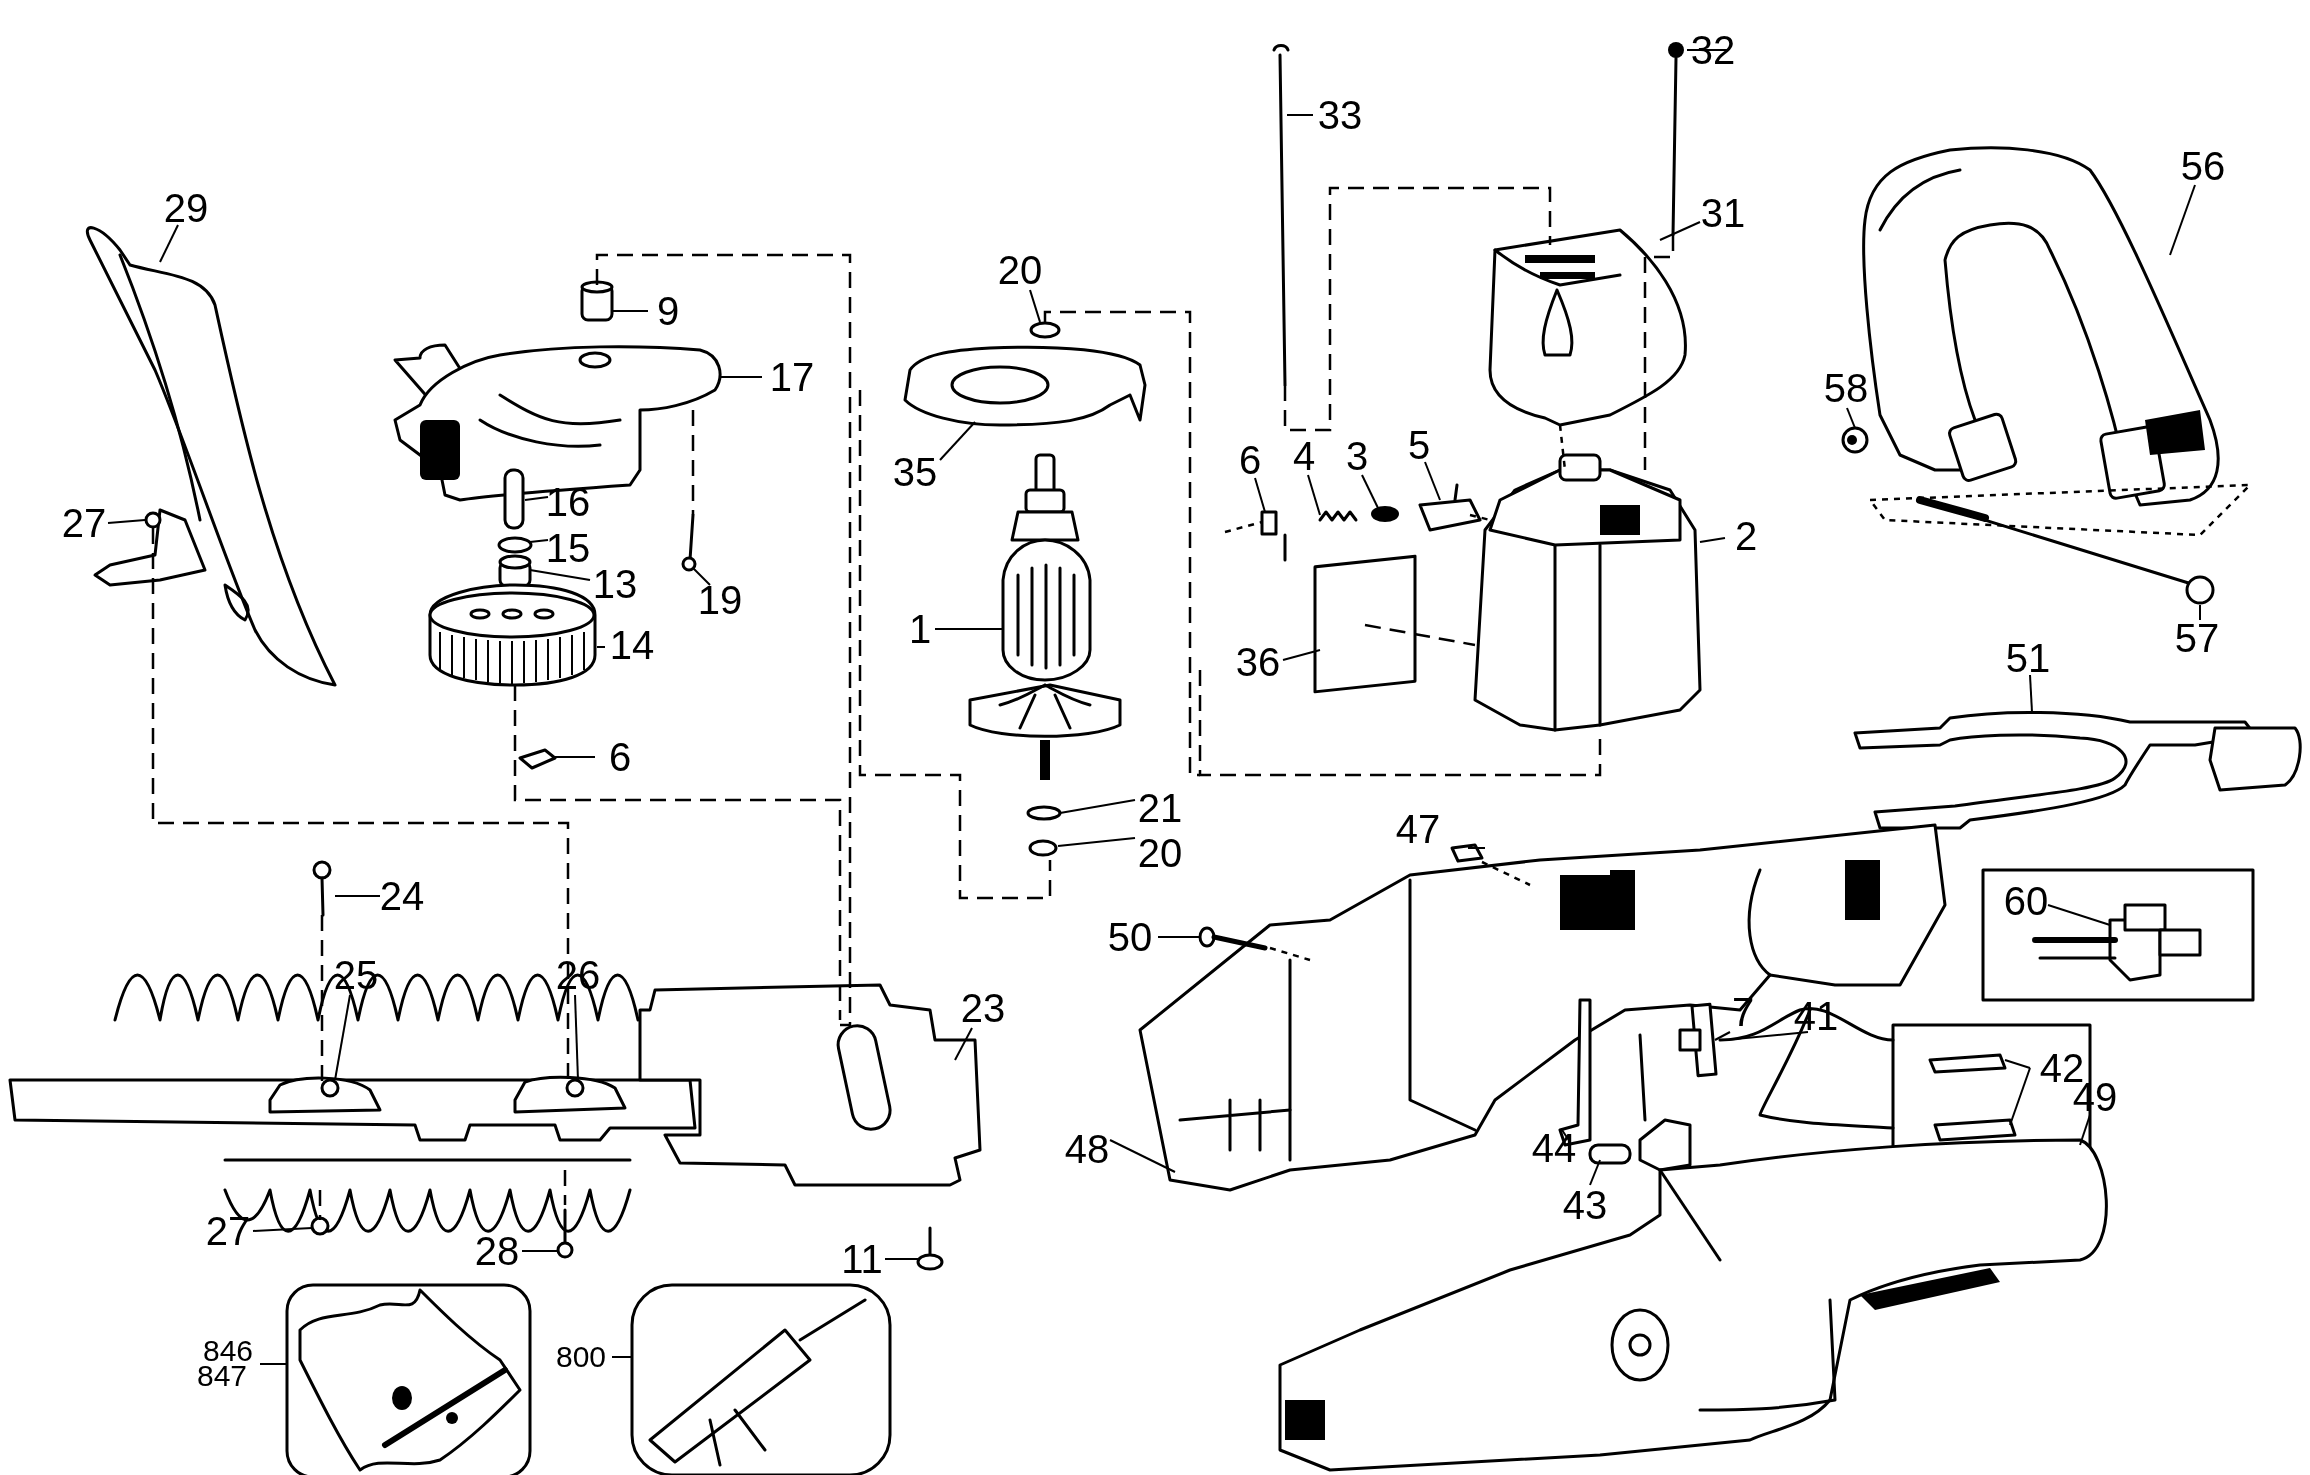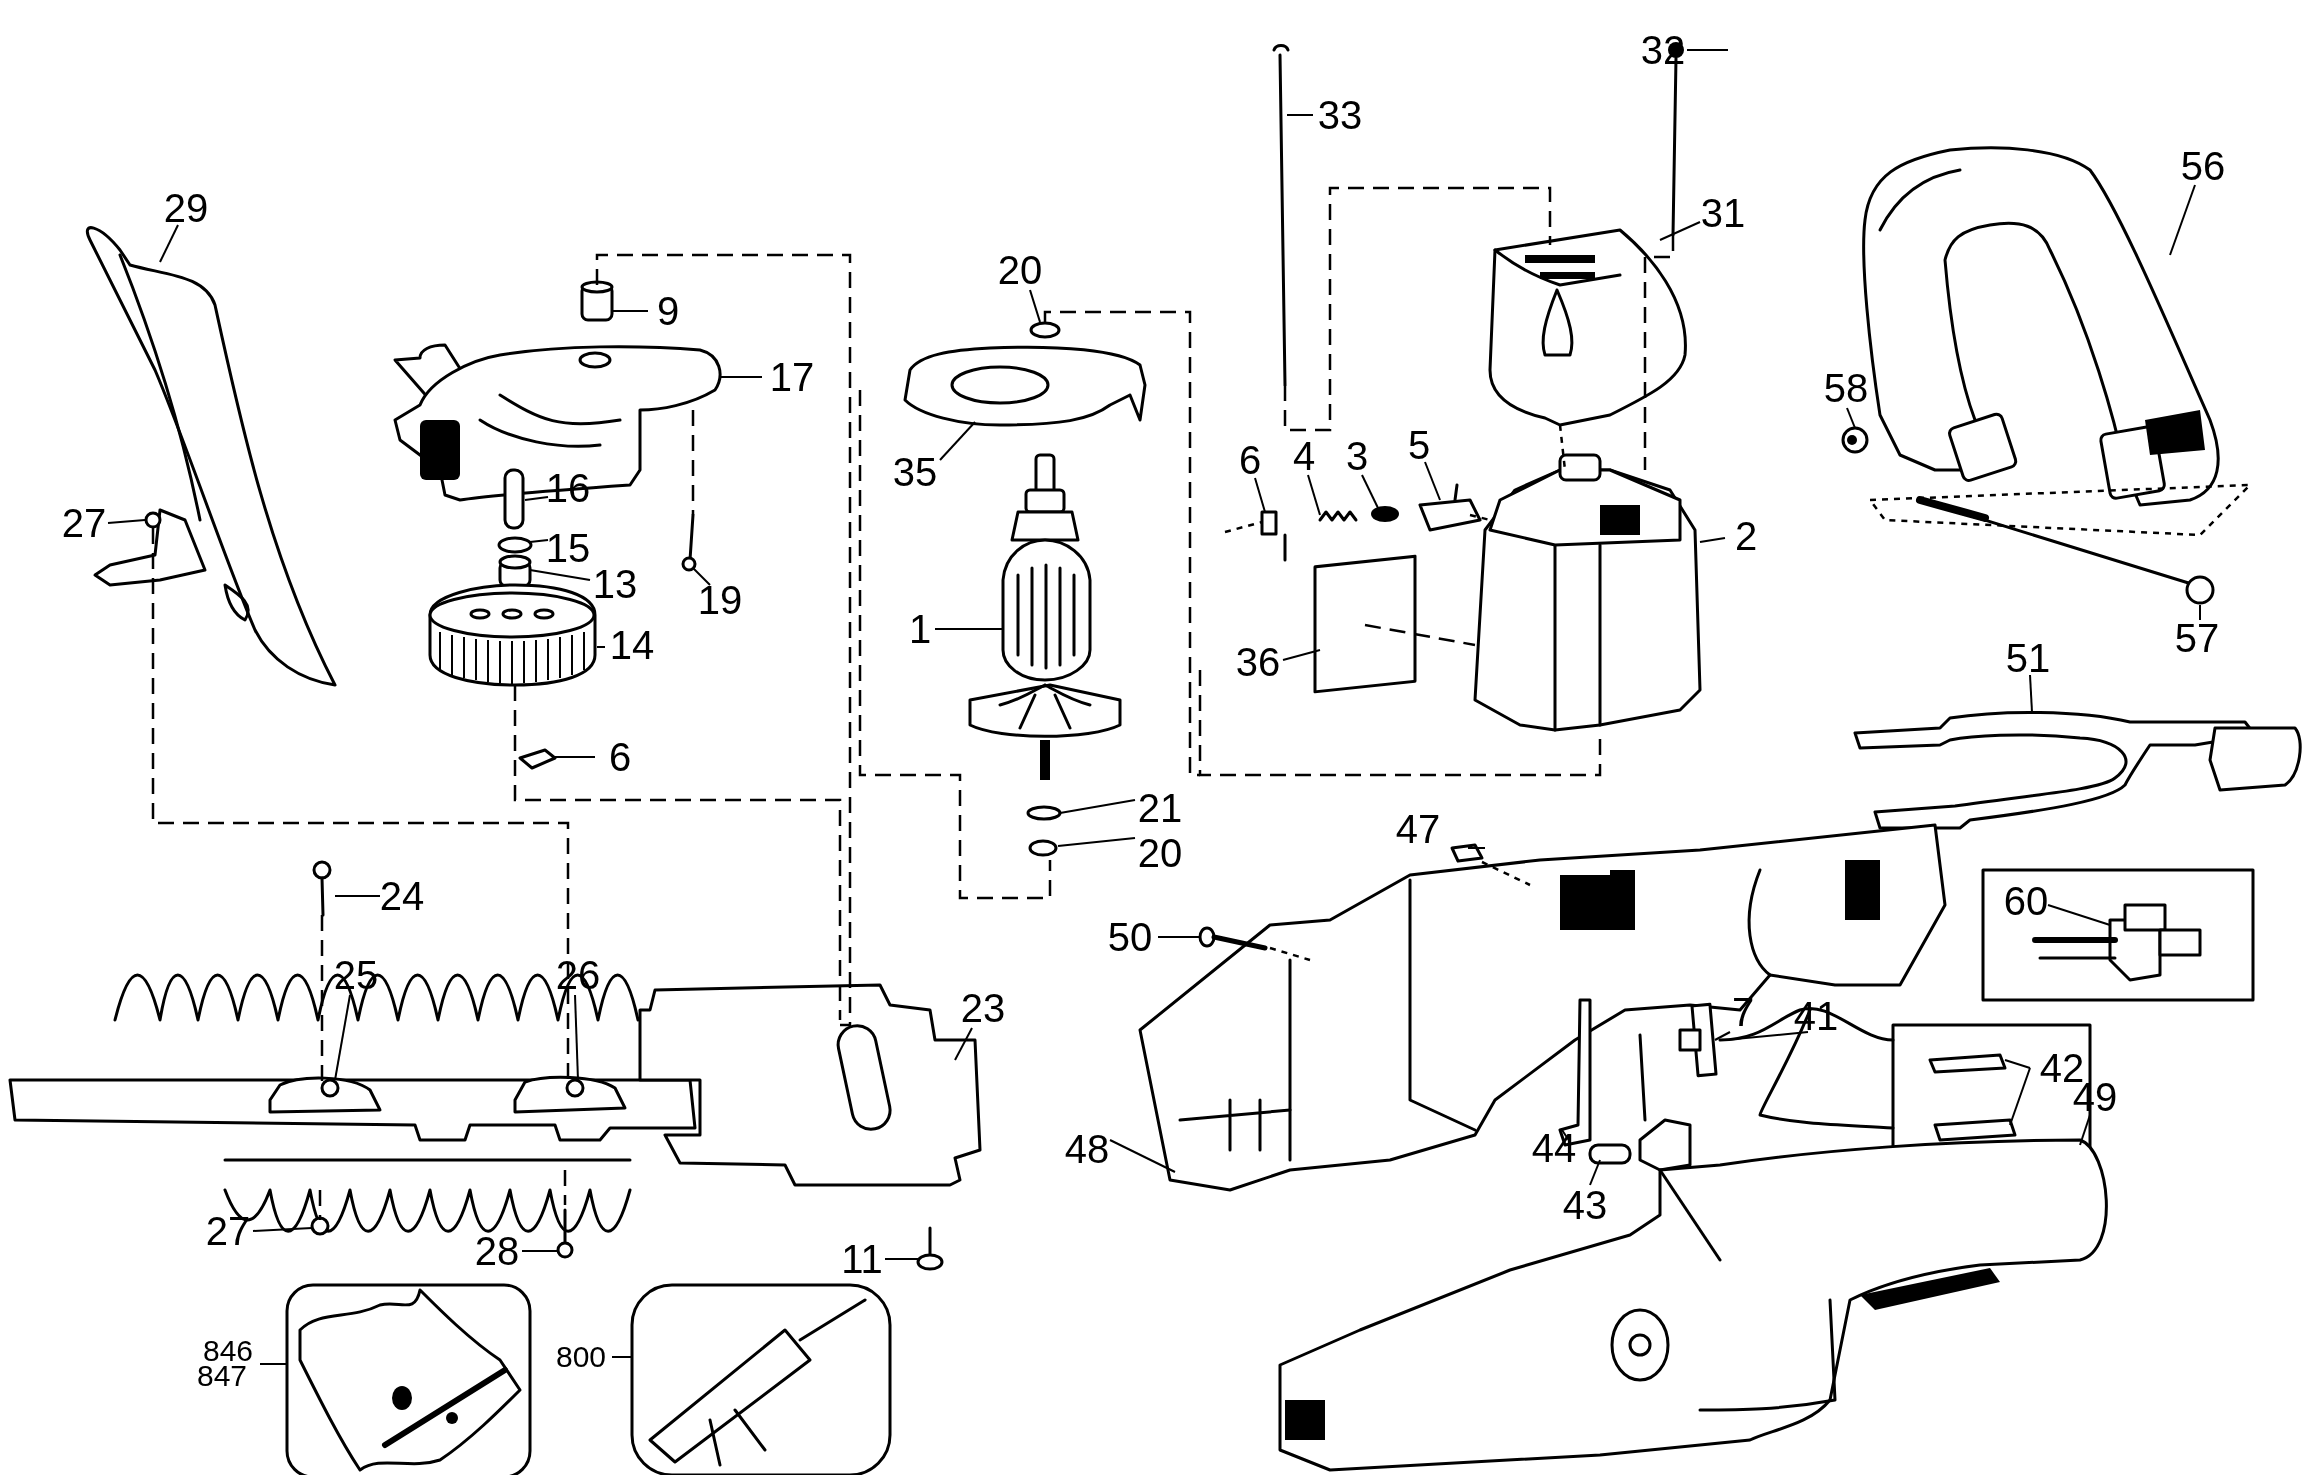--- a/index.html
+++ b/index.html
@@ -329,33 +329,33 @@
     <line class="thin" x1="1110" y1="1140" x2="1175" y2="1172"></line>
     <line class="thin" x1="1590" y1="1185" x2="1600" y2="1160"></line>
     <line class="thin" x1="2090" y1="1115" x2="2080" y2="1145"></line>
   </g>
 </svg>
 
 <span class="lbl" style="left:186px;top:208px">29</span>
 <span class="lbl" style="left:668px;top:311px">9</span>
 <span class="lbl" style="left:792px;top:377px">17</span>
 <span class="lbl" style="left:84px;top:523px">27</span>
-<span class="lbl" style="left:568px;top:488px">16</span>
+<span class="lbl" style="left:568px;top:502px">16</span>
 <span class="lbl" style="left:568px;top:548px">15</span>
 <span class="lbl" style="left:615px;top:584px">13</span>
 <span class="lbl" style="left:720px;top:600px">19</span>
 <span class="lbl" style="left:632px;top:645px">14</span>
 <span class="lbl" style="left:620px;top:757px">6</span>
 <span class="lbl" style="left:1020px;top:270px">20</span>
 <span class="lbl" style="left:915px;top:472px">35</span>
 <span class="lbl" style="left:920px;top:629px">1</span>
 <span class="lbl" style="left:1160px;top:808px">21</span>
 <span class="lbl" style="left:1160px;top:853px">20</span>
 <span class="lbl" style="left:1340px;top:115px">33</span>
-<span class="lbl" style="left:1663px;top:50px">32</span>
+<span class="lbl" style="left:1713px;top:50px">32</span>
 <span class="lbl" style="left:1723px;top:213px">31</span>
 <span class="lbl" style="left:1250px;top:460px">6</span>
 <span class="lbl" style="left:1304px;top:456px">4</span>
 <span class="lbl" style="left:1357px;top:456px">3</span>
 <span class="lbl" style="left:1419px;top:445px">5</span>
 <span class="lbl" style="left:1746px;top:536px">2</span>
 <span class="lbl" style="left:1258px;top:662px">36</span>
 <span class="lbl" style="left:2203px;top:166px">56</span>
 <span class="lbl" style="left:1846px;top:388px">58</span>
 <span class="lbl" style="left:2197px;top:638px">57</span>

